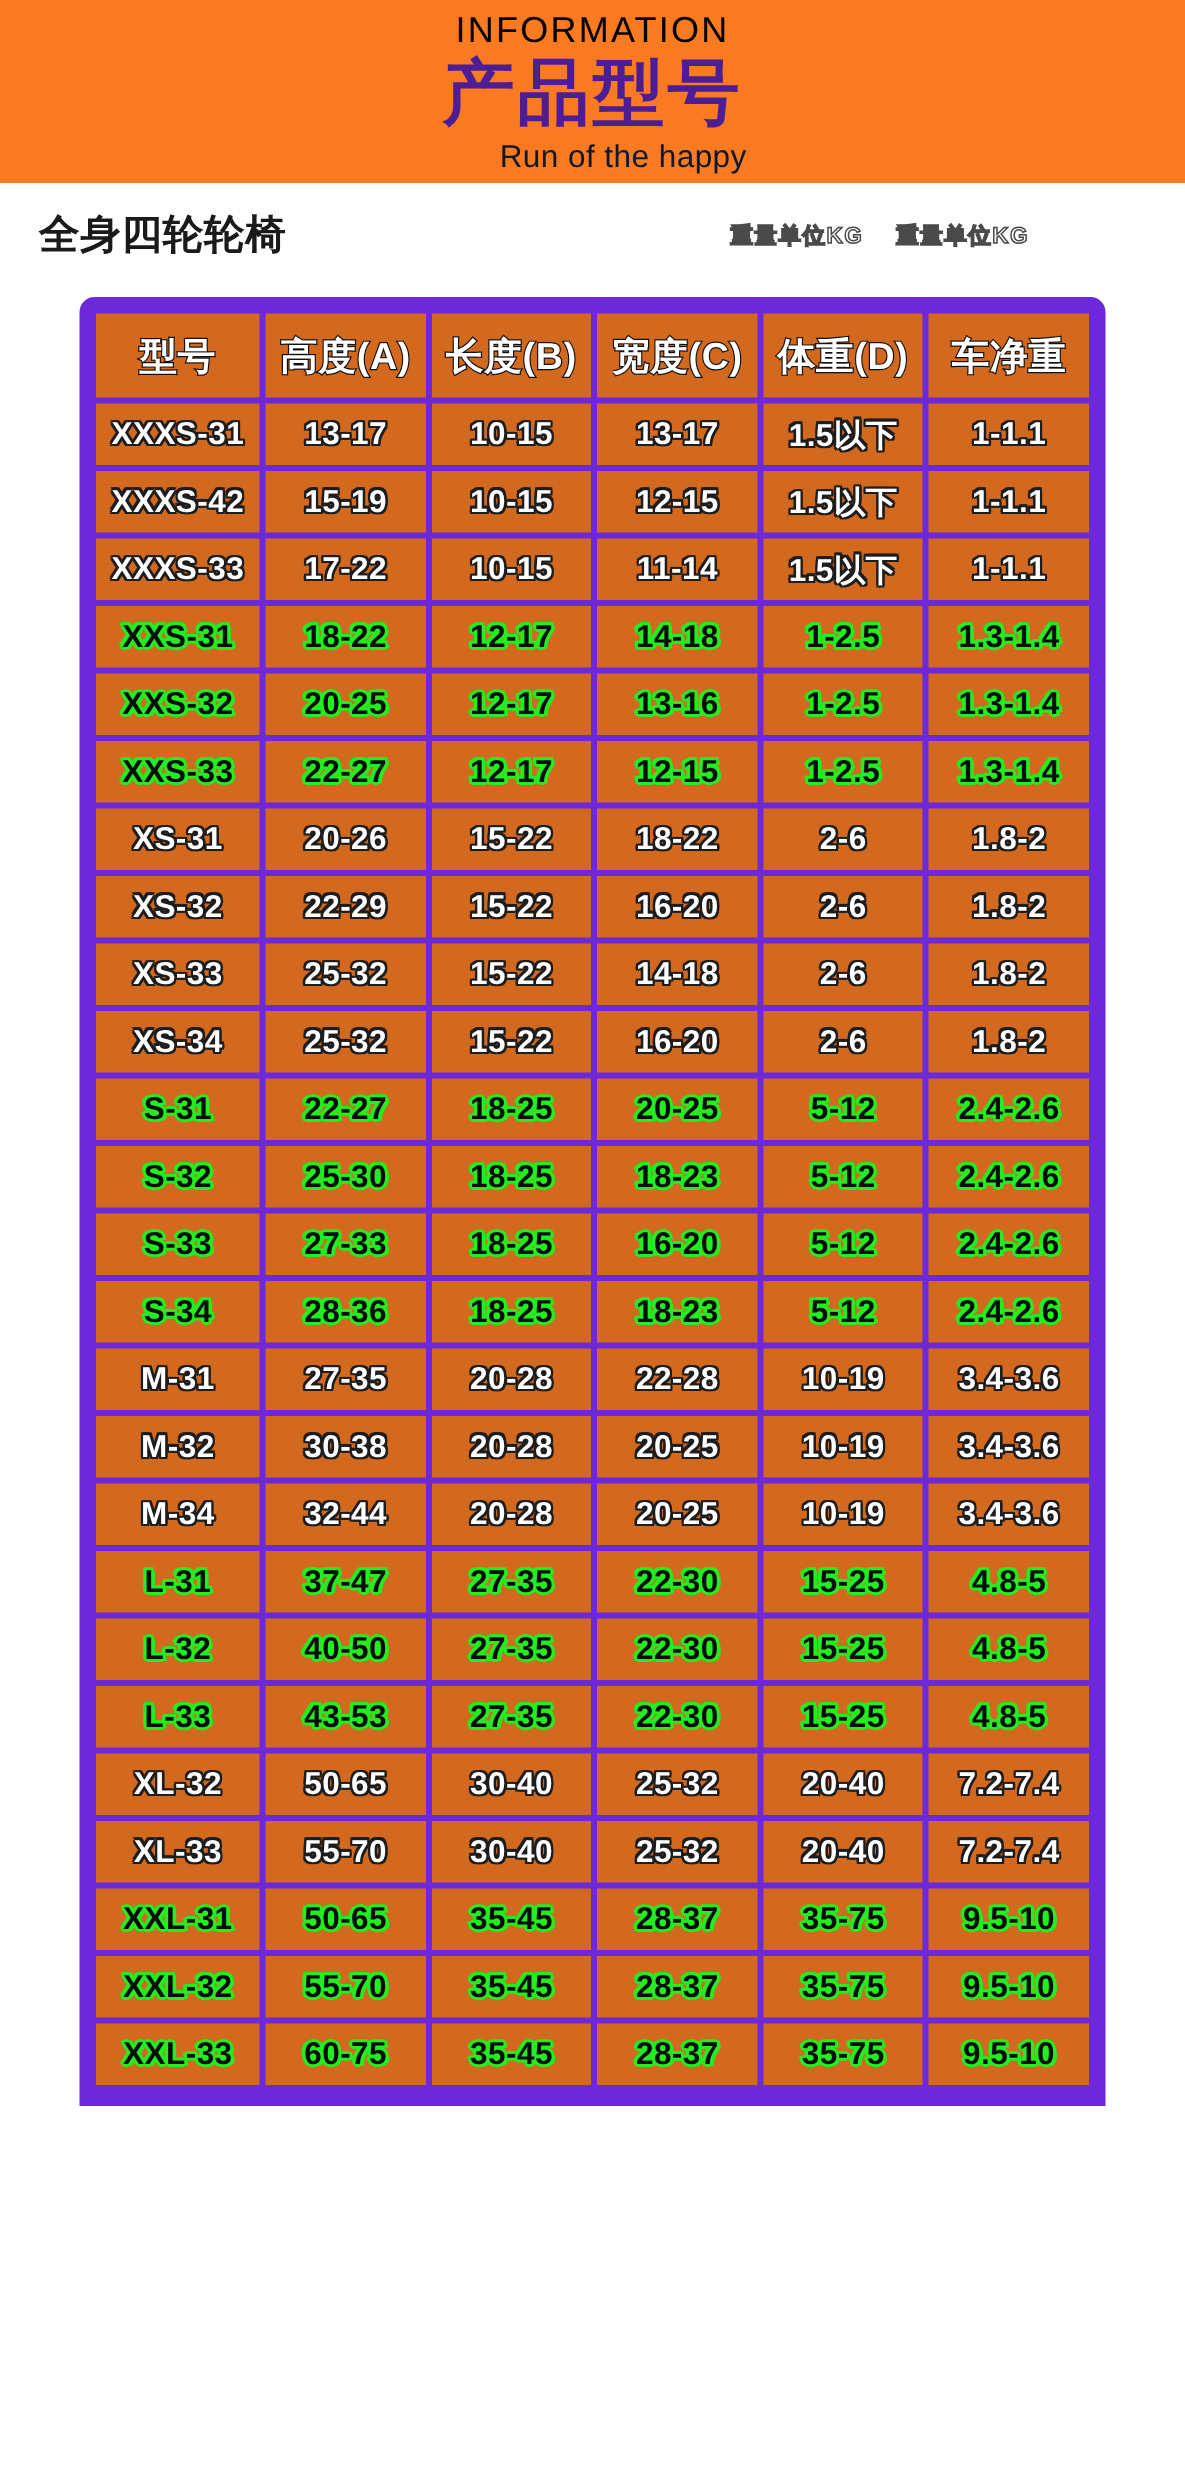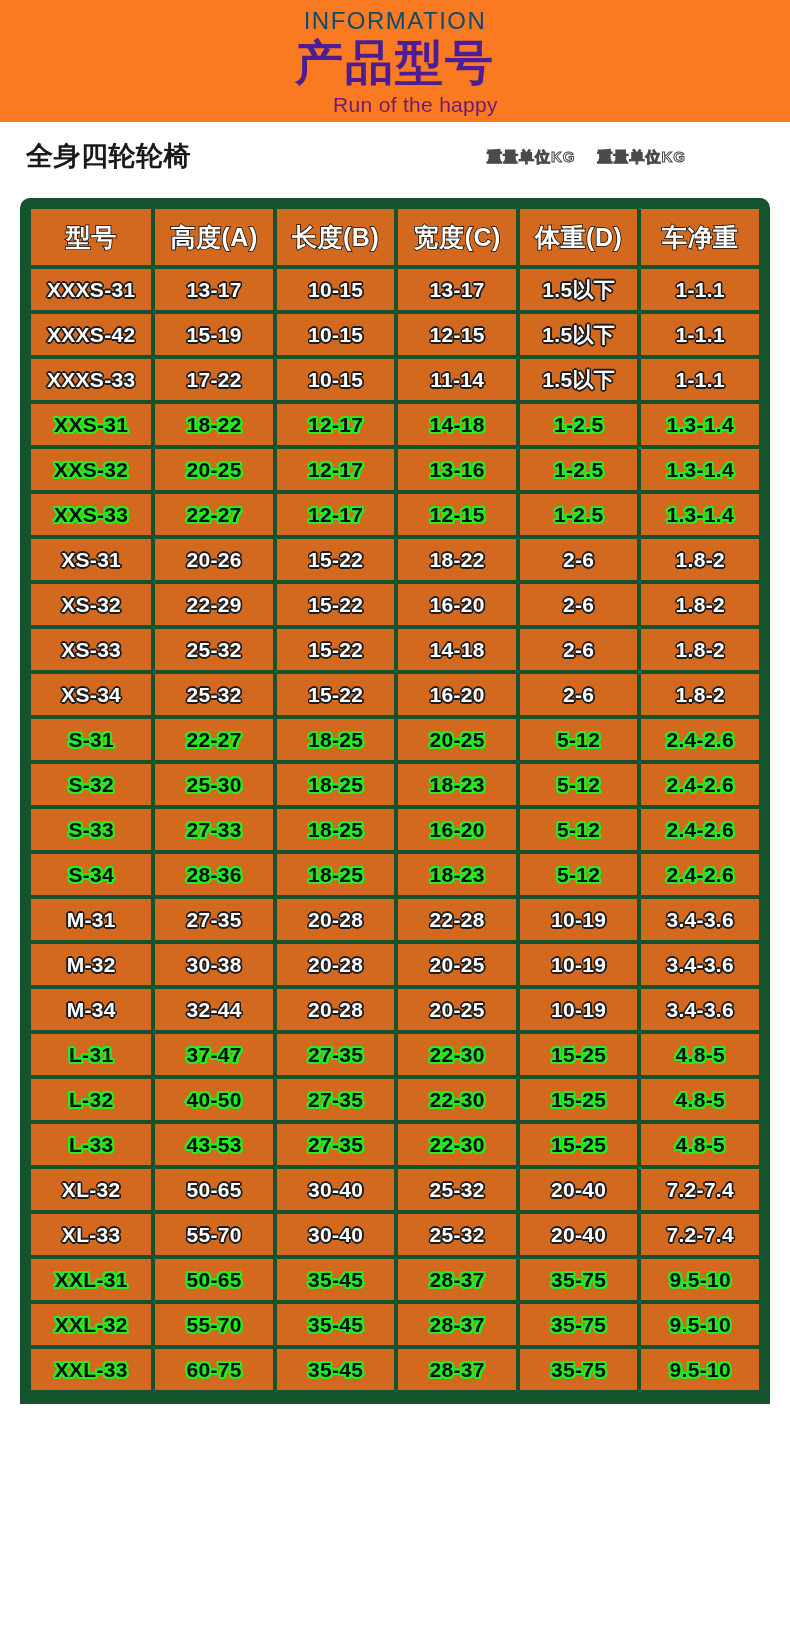--- a/index.html
+++ b/index.html
@@ -16,35 +16,35 @@
     height:122px;
     background:#fa7a22;
     display:flex;
     flex-direction:column;
     align-items:center;
     justify-content:flex-start;
     padding-top:6px;
     overflow:hidden;
   }
   .banner-eyebrow{
-    color:#0c4a6e;
+    color:#000000;
     font-size:24px;
     letter-spacing:1.5px;
     font-weight:400;
     line-height:30px;
   }
   .banner-title{
     color:#4c1d95;
     font-size:48px;
     font-weight:700;
     line-height:54px;
     letter-spacing:2px;
   }
   .banner-sub{
-    color:#701a75;
+    color:#0f172a;
     font-size:21px;
     font-weight:400;
     line-height:30px;
     letter-spacing:0.3px;
     margin-left:41px;
   }
 
   
   .subhead{
     width:708px;
@@ -74,23 +74,23 @@
     font-size:15px;
     font-weight:700;
     color:#ffffff;
     letter-spacing:1px;
     -webkit-text-stroke:1px #4a4a4a;
     text-shadow:0 0 0 #4a4a4a;
   }
 
   
   .table-frame{
-    width:750px;
+    width:684px;
     margin:0 auto;
-    background:#14532d;
+    background:#6d28d9;
     border-radius:10px 10px 0 0;
     padding:7px 7px 10px 7px;
   }
   .spec-table{
     width:100%;
     border-collapse:separate;
     border-spacing:4px 4px;
     table-layout:fixed;
   }
   .spec-table td, .spec-table th{

